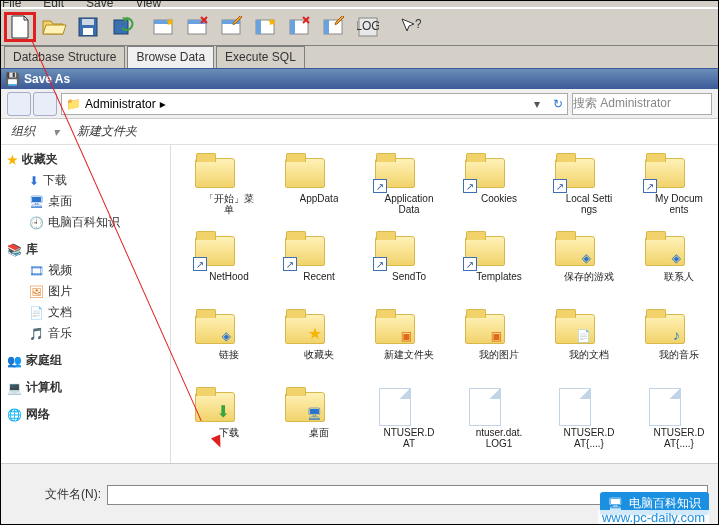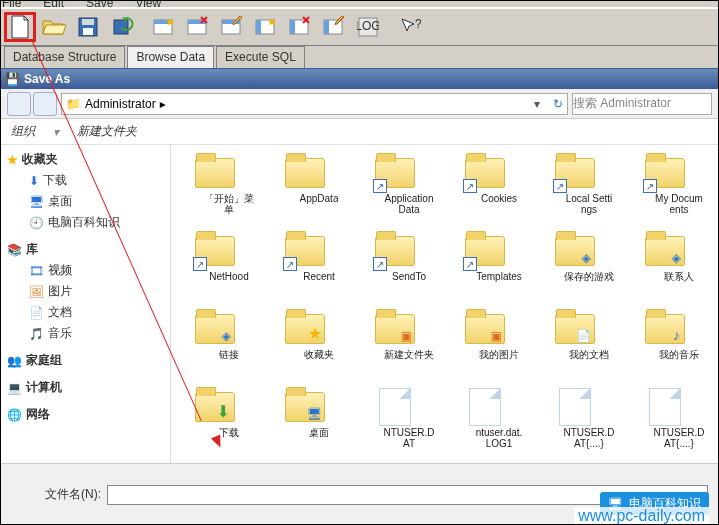--- a/index.html
+++ b/index.html
@@ -44,21 +44,21 @@
 .brow label { width: 90px; text-align: right; color:#333; }
 .brow .field { flex:1; height: 20px; border:1px solid #888; background:#fff; display:flex; align-items:center; padding:0 4px; }
 
 
 .red-line { position:absolute; left:32px; top:42px; width:1px; height:415px; background:#e02020; transform: rotate(-24deg); transform-origin: top left; z-index: 50; pointer-events:none; }
 .red-arrowhead { position:absolute; left:213px; top:436px; width:0; height:0; border-left:5px solid transparent; border-right:5px solid transparent; border-top:12px solid #e02020; transform: rotate(-24deg); z-index:50; pointer-events:none; }
 .frame-border { position:absolute; inset:0; border:1px solid #000; pointer-events:none; z-index:60; }
 
 
 .watermark { position:absolute; right:10px; bottom:10px; display:flex; align-items:center; gap:6px; background:#1b8fe0; border-radius:3px; padding:3px 8px; color:#fff; z-index:55; font-size:13px; }
-.wm-url { position:absolute; right:10px; bottom:0; color:#1b8fe0; font-size:16px; z-index:55; background:rgba(255,255,255,.8); padding:0 4px; }
+.wm-url { position:absolute; right:10px; bottom:0; color:#1b8fe0; font-size:13px; z-index:55; background:rgba(255,255,255,.8); padding:0 4px; }
 
 
 .i-star { color:#f7b500; }
 .i-blue { color:#2a74d0; }
 .i-green { color:#3aa33a; }
 .i-orange { color:#e07a1a; }
 
 svg { display:block; }
 </style>
 </head>

